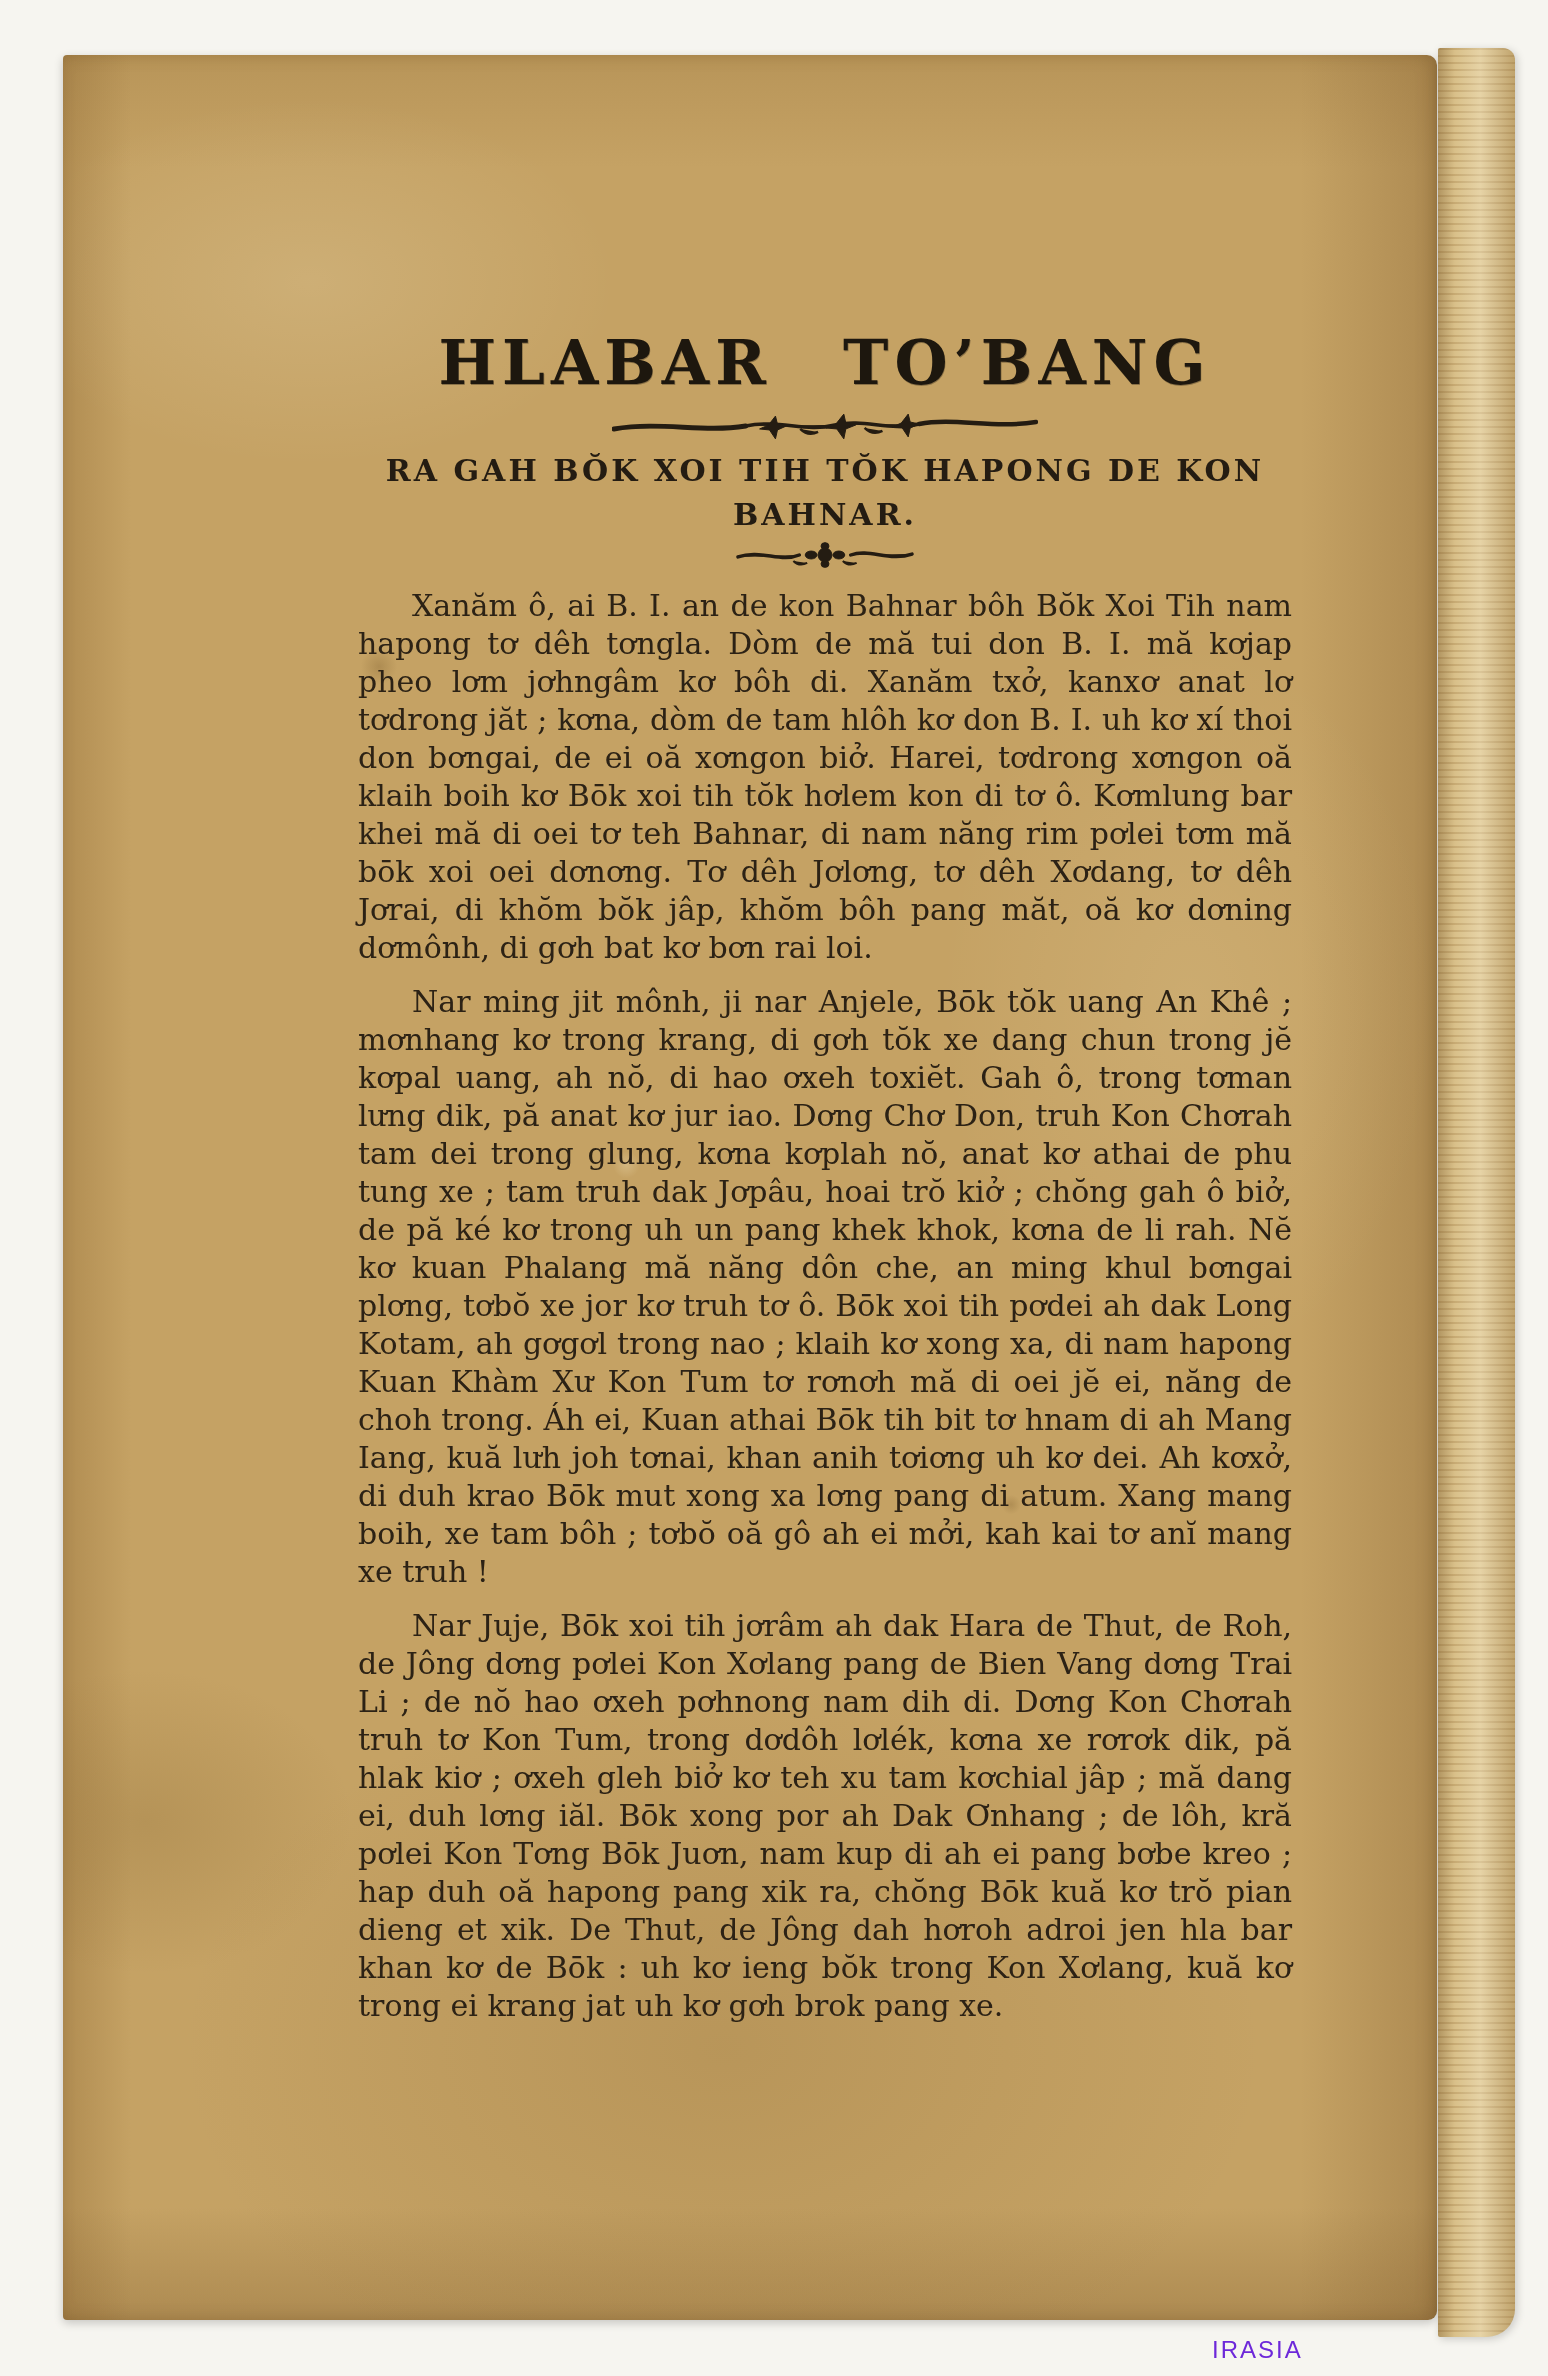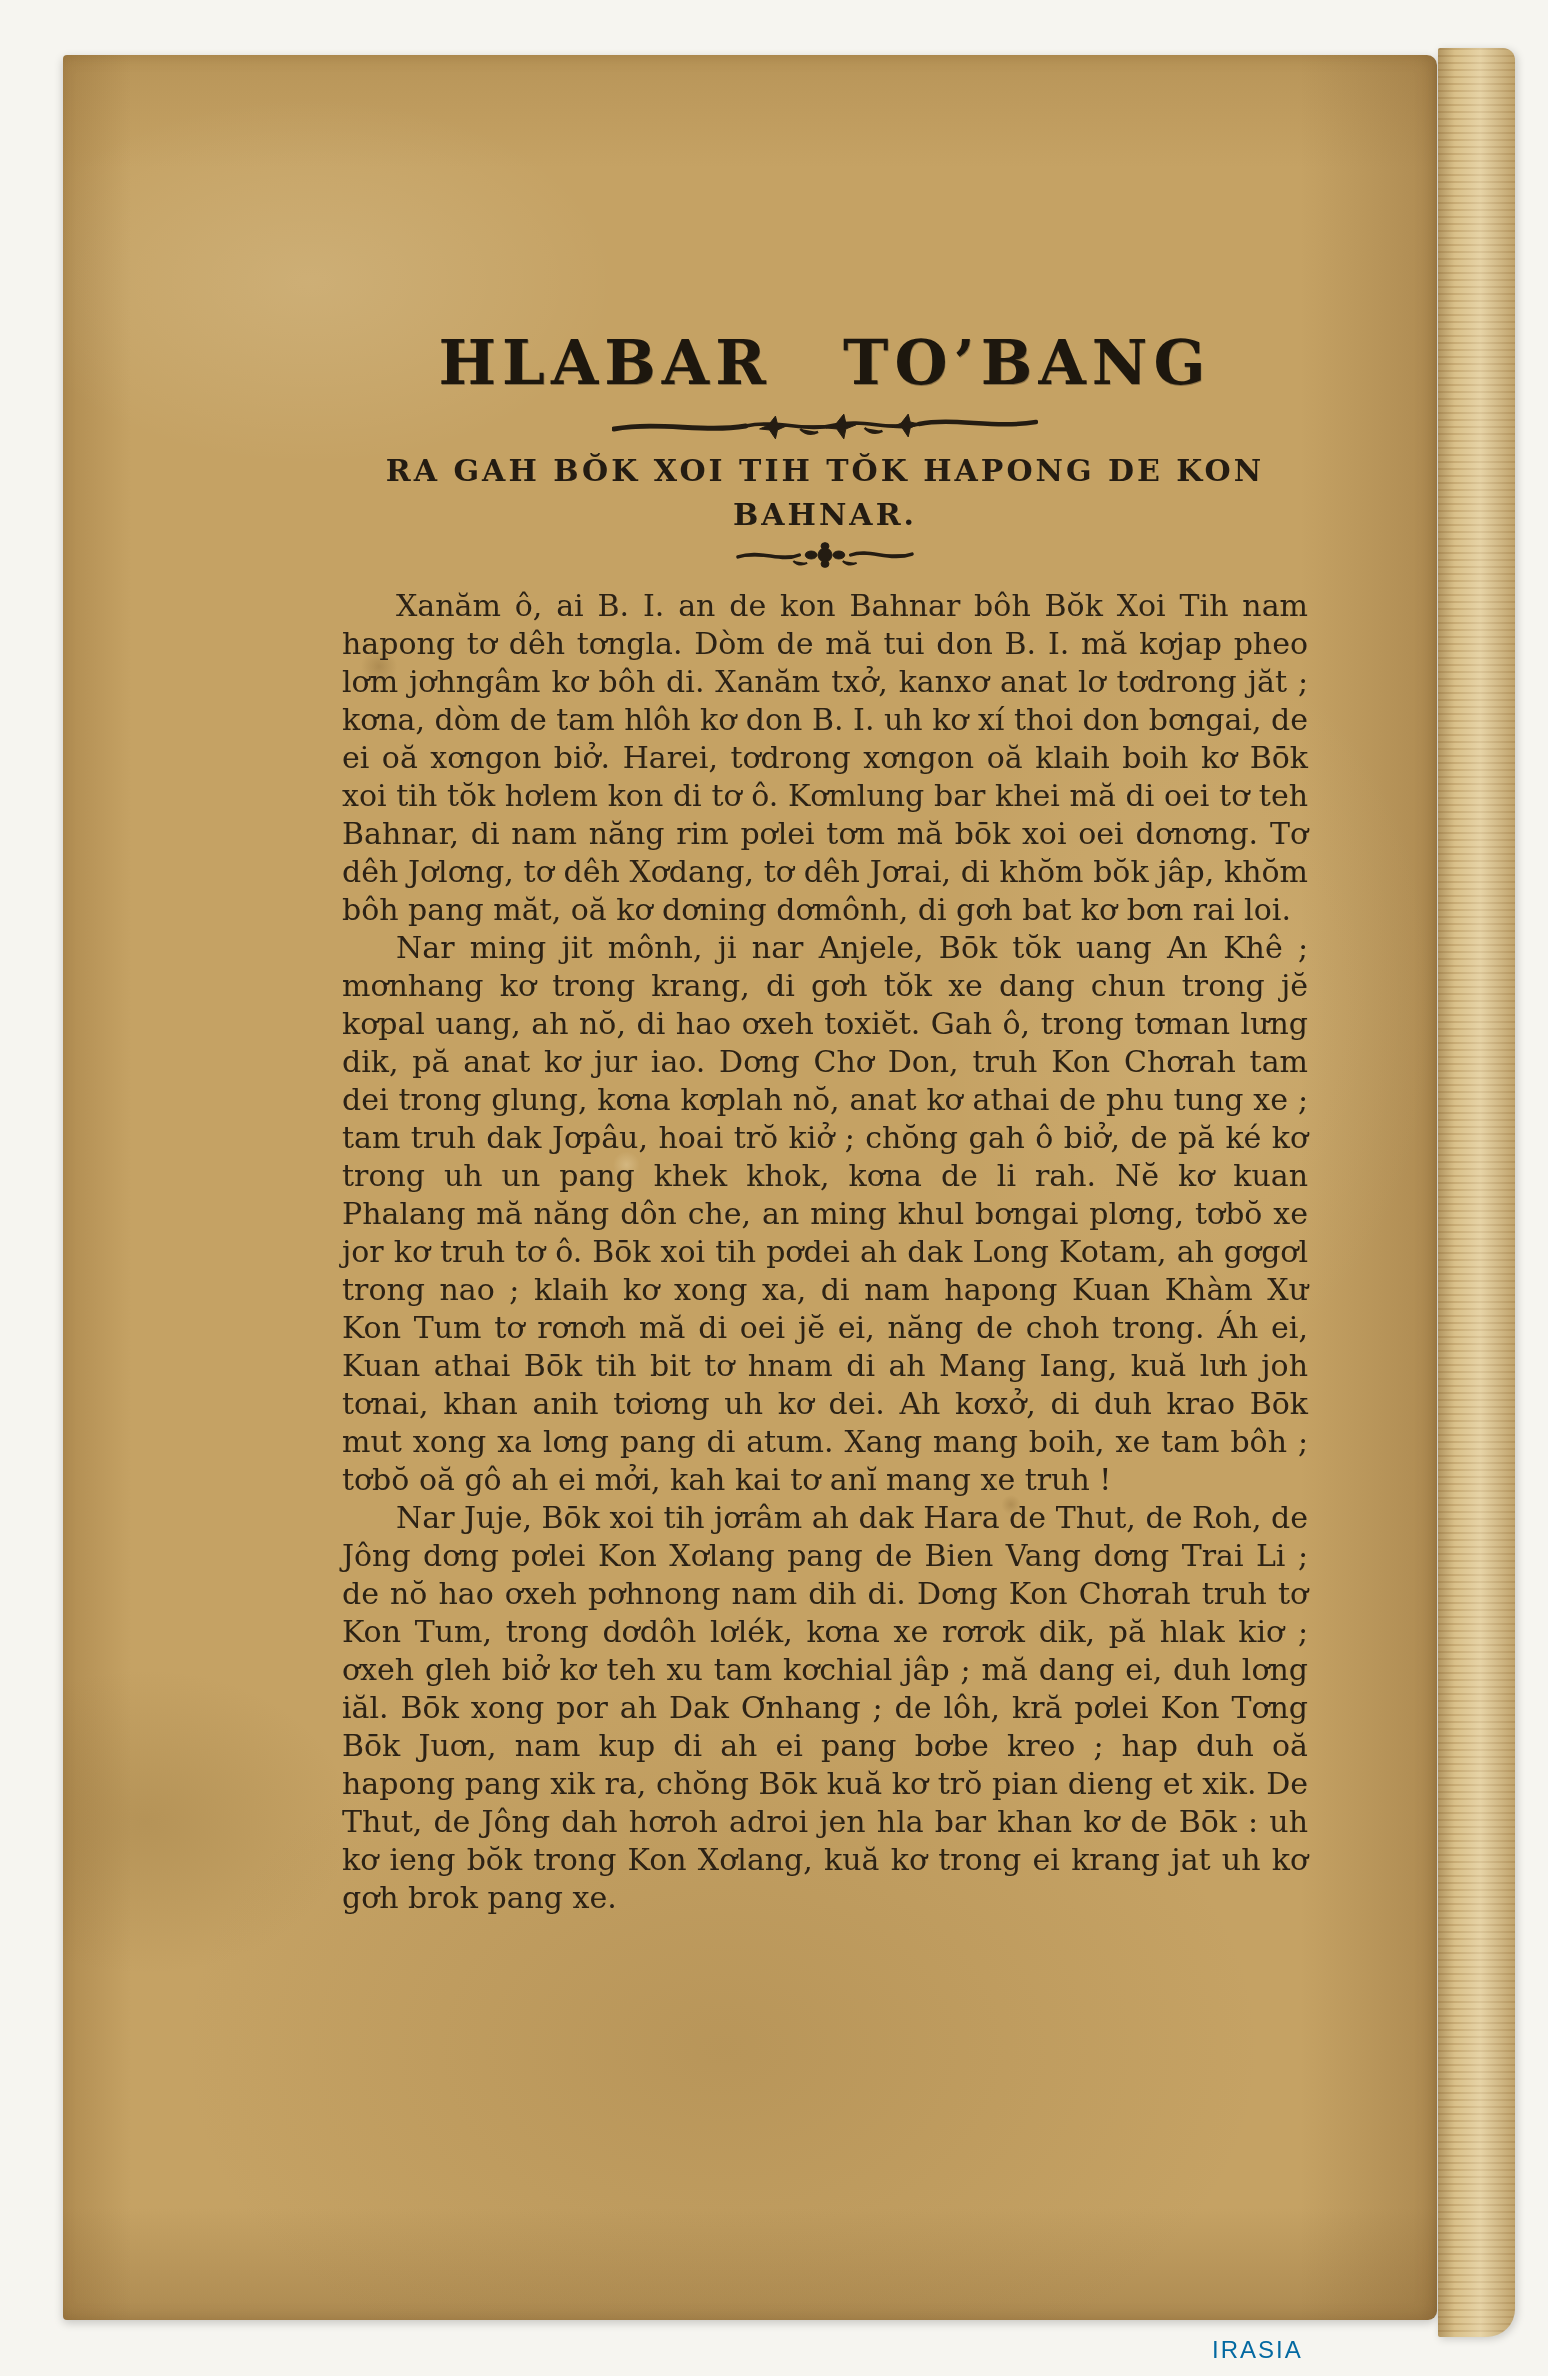--- a/index.html
+++ b/index.html
@@ -50,26 +50,26 @@
   .subtitle{
     margin:8px 0 0;font-size:30px;line-height:44px;font-weight:bold;
     letter-spacing:3px;color:#241c12;
   }
   
   .body-text{
     margin:14px 0 0 279px;width:966px;
     font-size:30px;line-height:38px;color:#2c2215;
     text-align:justify;
   }
-  .body-text p{margin:0;text-indent:54px;}
+  .body-text p{margin:16px;text-indent:54px;}
   
   .watermark{
     position:absolute;left:1212px;top:2336px;
     font-family:"Liberation Sans","DejaVu Sans",sans-serif;
-    font-size:24px;letter-spacing:2px;color:#0369a1;
+    font-size:24px;letter-spacing:2px;color:#6d28d9;
   }
   .ink{fill:#241c12;stroke:#241c12;}
 </style>
 </head>
 <body>
 
 <div class="page">
   <div class="head-block">
     <h1 class="title">HLABAR TO’BANG</h1>
 

